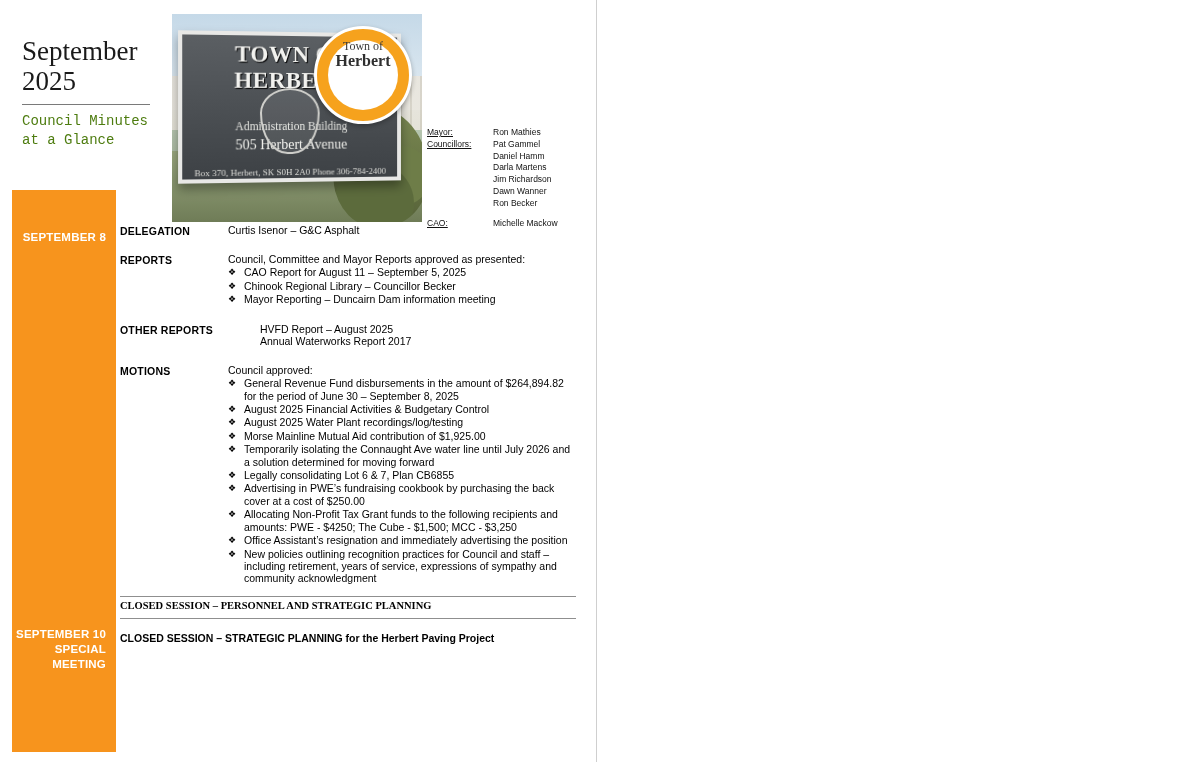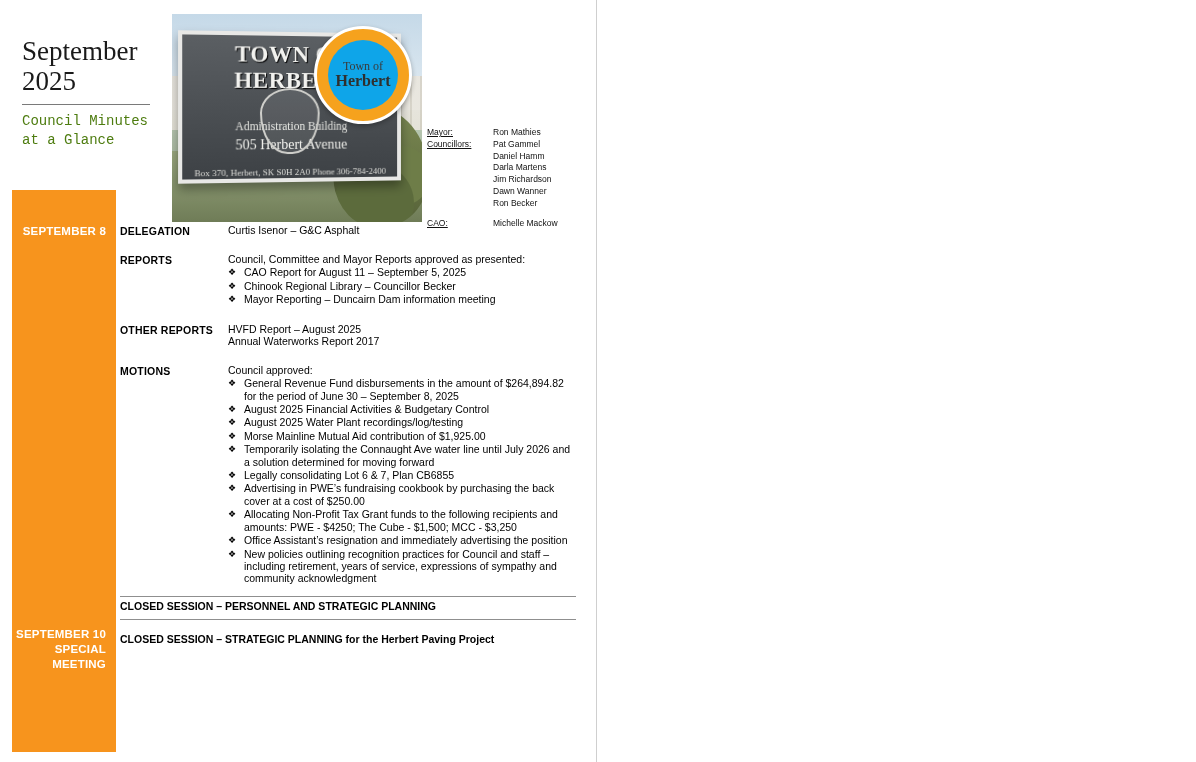--- a/index.html
+++ b/index.html
@@ -147,25 +147,24 @@
     border: 3px solid #ffffff;
     box-shadow: 0 2px 5px rgba(0,0,0,.3);
     display: flex;
     align-items: center;
     justify-content: center;
     flex-direction: column;
   }
   .photo .logo .logo-inner {
     width: 70px; height: 70px;
     border-radius: 50%;
-    background: #0ea5e9;
+    background: #ffffff;
     display: flex;
     flex-direction: column;
     align-items: center;
-    justify-content: center;
     line-height: 1.05;
   }
   .photo .logo .logo-t1 {
     font-family: "Liberation Serif", serif;
     font-size: 12px;
     color: #3a3a3a;
   }
   .photo .logo .logo-t2 {
     font-family: "Liberation Serif", serif;
     font-size: 16px;
@@ -199,21 +198,21 @@
   #sidebar-left {
     left: 12px; top: 190px;
     width: 104px; height: 562px;
     padding: 0;
   }
   .sidebar .label {
     position: absolute;
     right: 10px;
     line-height: 15px;
   }
-  #lbl-sept8  { top: 34px; }
+  #lbl-sept8  { top: 40px; }
   #lbl-sept10 { top: 437px; width: 90px; }
 
   
   .content-left {
     position: absolute;
     left: 120px; top: 224px;
     width: 456px;
   }
 
   .row {
@@ -226,21 +225,21 @@
     font-weight: bold;
     font-size: 10.5px;
     letter-spacing: .2px;
     padding-top: 1px;
   }
   .row .body {
     flex: 1;
     font-size: 10.5px;
     line-height: 12.4px;
   }
-  .plain-line { font-size: 10.5px; line-height: 12.6px; }
+  .plain-line { font-size: 10.5px; line-height: 12.6px; margin-left: 32px; }
 
   ul.bullets {
     list-style: none;
     margin: 1px 0 0 0;
     padding: 0;
   }
   ul.bullets li {
     position: relative;
     padding-left: 16px;
     margin-bottom: 1px;
@@ -255,20 +254,21 @@
     color: #000;
   }
   .spacer-14 { height: 14px; }
 
   .closed-row {
     border-top: 1px solid #8f8f8f;
     padding-top: 3px;
     margin-top: 10px;
     font-weight: bold;
     font-size: 10.5px;
+    font-family: Liberation Serif, serif;
   }
   .closed-row2 {
     border-top: 1px solid #8f8f8f;
     padding-top: 13px;
     margin-top: 7px;
     font-weight: bold;
     font-size: 10.5px;
   }
 </style>
 </head>

